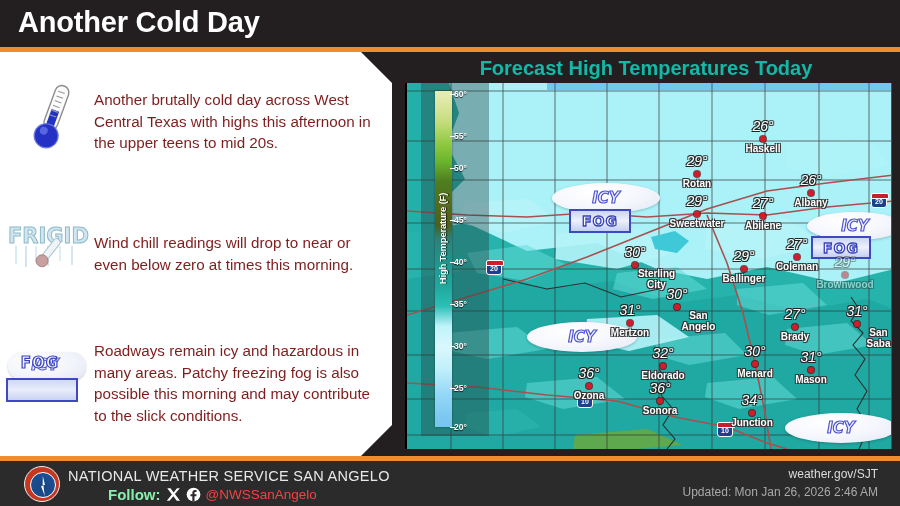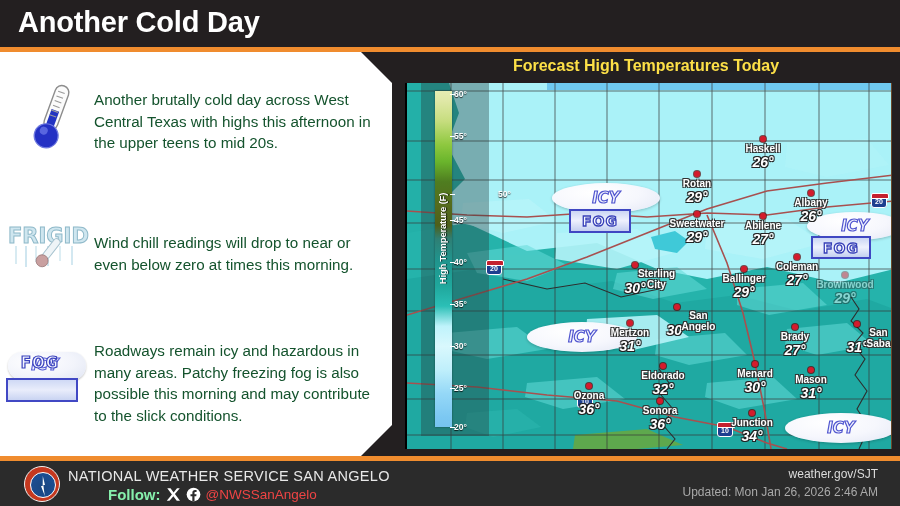--- a/index.html
+++ b/index.html
@@ -35,21 +35,21 @@
   
   #info-panel {
     position: absolute; left: 0; top: 0; width: 392px; height: 404px;
     background: #ffffff;
     clip-path: polygon(0 0, 361px 0, 392px 31px, 392px 373px, 361px 404px, 0 404px);
   }
 
   .bullet { position: absolute; }
   .bullet-text {
     position: absolute;
-    font-size: 15.2px; line-height: 21.5px; color: #14532d;
+    font-size: 15.2px; line-height: 21.5px; color: #7f1d1d;
     font-weight: 500;
   }
 
   
   .thermo { position: absolute; left: 22px; top: 28px; width: 62px; height: 74px; }
 
   
   .frigid {
     position: absolute; left: 8px; top: 168px; width: 80px; height: 50px;
   }
@@ -87,21 +87,21 @@
     font-family: "DejaVu Sans", sans-serif;
   }
 
   
   #map-panel {
     position: absolute; left: 392px; top: 0; width: 508px; height: 404px;
     background: #231f20; overflow: hidden;
   }
   #map-heading {
     position: absolute; left: 0; top: 5px; width: 508px; text-align: center;
-    font-size: 16px; font-weight: bold; color: #fde047;
+    font-size: 20px; font-weight: bold; color: #14b8a6;
   }
   #map-frame {
     position: absolute; left: 13px; top: 31px; width: 487px; height: 366px;
     overflow: hidden; background: #aef3f7;
     border-left: 2px solid #000; border-right: 1px solid #6b4a2a;
   }
   #map-canvas { position: absolute; left: 0; top: 0; width: 487px; height: 366px; }
 
   
   #cbar-panel {
@@ -138,23 +138,22 @@
     transform: rotate(-90deg);
     text-shadow: 0 1px 1px rgba(0,0,0,0.8);
     letter-spacing: -0.2px;
   }
 
   
   .city { position: absolute; }
   .city .temp {
     position: absolute; left: 50%; transform: translateX(-50%);
     top: -18px; white-space: nowrap;
-    font-size: 14px; font-weight: bold; font-style: italic; color: #ffffff;
+    font-size: 14px; font-weight: normal; font-style: italic; color: #ffffff;
     text-shadow: 1px 1px 0 #222, -1px 1px 0 #222, 1px -1px 0 #222, -1px -1px 0 #222;
-    margin-top: 36px;
   }
   .city .dot {
     position: absolute; left: 50%; top: 0; transform: translateX(-50%);
     width: 6px; height: 6px; border-radius: 50%;
     background: #d41b2c; box-shadow: 0 0 0 1px rgba(90,0,0,0.7);
   }
   .city .name {
     position: absolute; left: 50%; transform: translateX(-50%);
     top: 7px; white-space: nowrap;
     font-size: 10px; font-weight: bold; color: #ffffff;
@@ -396,21 +395,21 @@
 
           <path d="M244,154 L268,148 L282,158 L270,170 L248,166 Z" fill="#3fc9d8"></path>
         </g>
       </svg>
 
       <div id="cbar-panel">
         <div id="cbar-strip"></div>
         <div id="cbar-axis-label">High Temperature (F)</div>
         <div class="cbar-tick" style="top:6px;">60°</div>
         <div class="cbar-tick" style="top:48px;">55°</div>
-        <div class="cbar-tick" style="top:106px;padding-left:44px;">50°</div>
+        <div class="cbar-tick" style="top:80px;">50°</div>
         <div class="cbar-tick" style="top:132px;">45°</div>
         <div class="cbar-tick" style="top:174px;">40°</div>
         <div class="cbar-tick" style="top:216px;">35°</div>
         <div class="cbar-tick" style="top:258px;">30°</div>
         <div class="cbar-tick" style="top:300px;">25°</div>
         <div class="cbar-tick" style="top:339px;">20°</div>
       </div>
 
       <div id="map-overlays">
           <div class="map-icy" style="left: 145px; top: 100px; width: 108px; height: 30px;">

